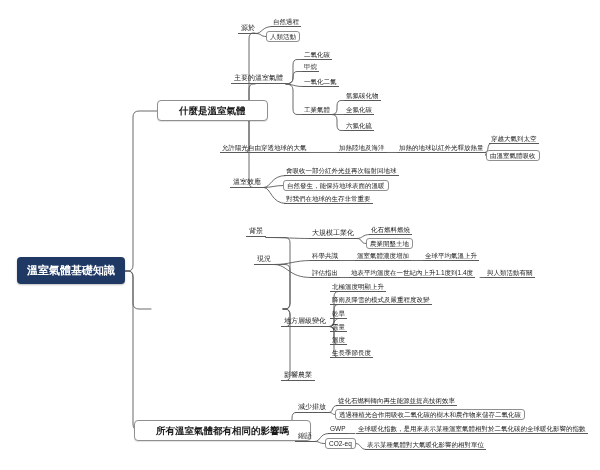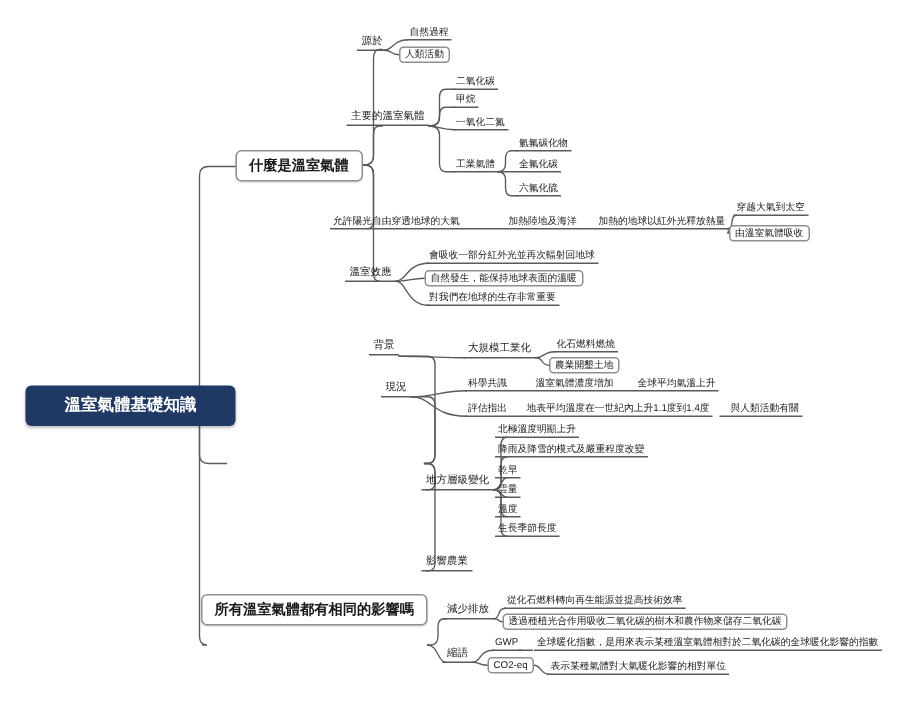--- a/index.html
+++ b/index.html
@@ -4,26 +4,26 @@
 <style>
   html,body{margin:0;padding:0;background:#fff;}
   #canvas{
     position:relative;width:600px;height:470px;background:var(--canvas-bg,#fff);
     font-family:"Liberation Sans","DejaVu Sans",sans-serif;overflow:hidden;color:#1a1a1a;
   }
   #wires{position:absolute;left:0;top:0;width:600px;height:470px;pointer-events:none;z-index:0;}
   .node{position:absolute;white-space:nowrap;z-index:1;}
   .root{
     font-size:11px;font-weight:bold;line-height:17px;color:var(--root-text,#fff);
-    background:var(--root-bg,#1f3864);padding:5px 26px;border-radius:4px;
+    background:var(--root-bg,#1f3864);padding:5px 10px;border-radius:4px;
     box-shadow:0 1px 2px rgba(0,0,0,.25);
   }
   .topic{
     font-size:9.5px;font-weight:bold;line-height:13px;background:#fff;
-    border:1px solid var(--box-border,#8f8f8f);border-radius:4px;padding:3px 8px;
+    border:1px solid var(--box-border,#8f8f8f);border-radius:4px;padding:3px 21px;
     box-shadow:0 1px 1px rgba(0,0,0,.12);
   }
   .blabel{
     font-size:7px;line-height:8px;padding:0 3px 1px;border-bottom:1px solid var(--line,#5a5a5a);
   }
   .leaf{
     font-size:6.5px;line-height:7px;padding:0 2px 1px;border-bottom:1px solid var(--line,#5a5a5a);
   }
   .bleaf{
     font-size:6.5px;line-height:7px;padding:1px 3px;background:#fff;
@@ -82,21 +82,21 @@
       <path d="M329,412.5 C334,412.5 331,405.5 337,405.5" fill="none" stroke="#5a5a5a" stroke-width="0.9" stroke-linecap="round"></path>
       <path d="M329,412.5 C334,412.5 331,414.5 335,414.5" fill="none" stroke="#5a5a5a" stroke-width="0.9" stroke-linecap="round"></path>
       <path d="M315,441.5 C321,441.5 319,433.5 329,433.5" fill="none" stroke="#5a5a5a" stroke-width="0.9" stroke-linecap="round"></path>
       <path d="M315,441.5 C321,441.5 318,443.5 325,443.5" fill="none" stroke="#5a5a5a" stroke-width="0.9" stroke-linecap="round"></path>
       <path d="M346,433.5 H355" fill="none" stroke="#5a5a5a" stroke-width="0.9" stroke-linecap="round"></path>
       <path d="M356,443.5 C361,443.5 360,449.5 366,449.5" fill="none" stroke="#5a5a5a" stroke-width="0.9" stroke-linecap="round"></path>
     </svg>
 
   <div class="node root" style="left:17px;top:257px;">溫室氣體基礎知識</div>
   <div class="node topic" style="left:157px;top:100px;">什麼是溫室氣體</div>
-  <div class="node topic" style="left:134px;top:396px;">所有溫室氣體都有相同的影響嗎</div>
+  <div class="node topic" style="left:134px;top:420px;">所有溫室氣體都有相同的影響嗎</div>
 
   <div class="node blabel" style="left:238px;top:24px;">源於</div>
   <div class="node leaf" style="left:271px;top:18px;">自然過程</div>
   <div class="node bleaf" style="left:266px;top:31px;">人類活動</div>
 
   <div class="node blabel" style="left:231px;top:74px;">主要的溫室氣體</div>
   <div class="node leaf" style="left:302px;top:51px;">二氧化碳</div>
   <div class="node leaf" style="left:302px;top:63px;">甲烷</div>
   <div class="node leaf" style="left:302px;top:78px;">一氧化二氮</div>
   <div class="node leaf" style="left:302px;top:106px;">工業氣體</div>

